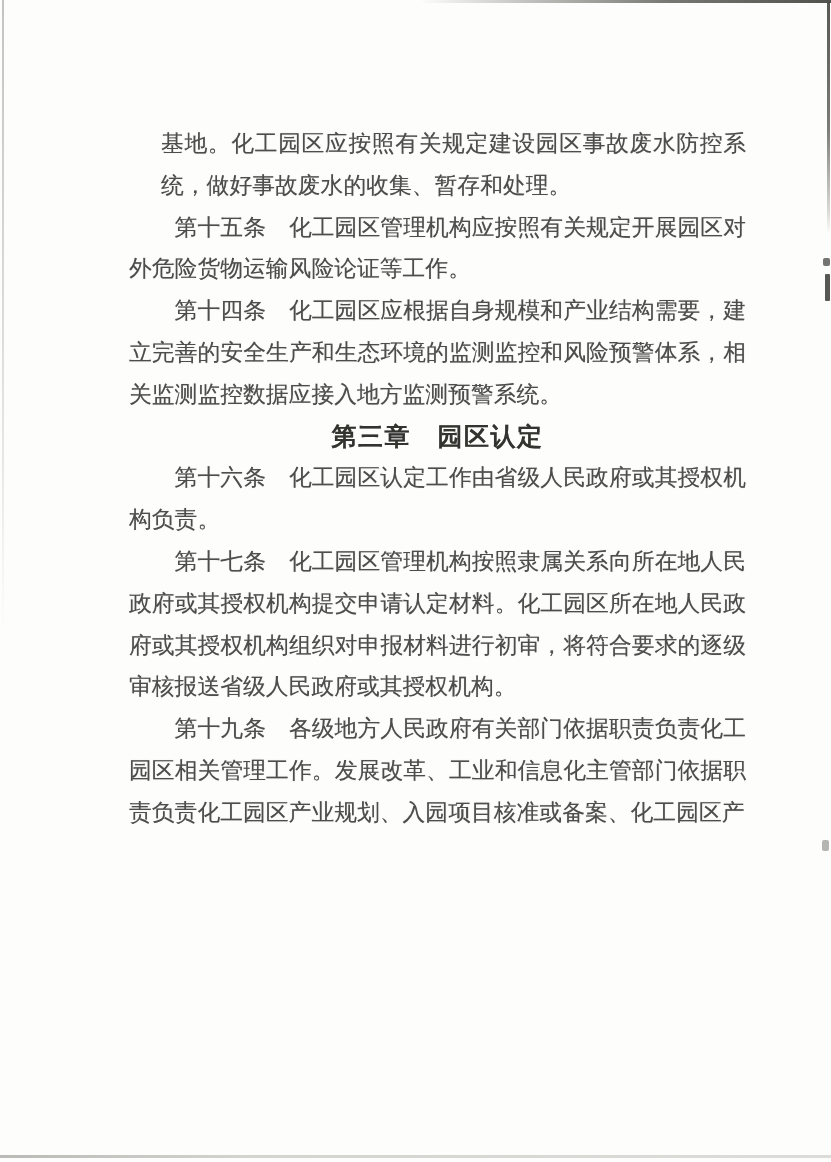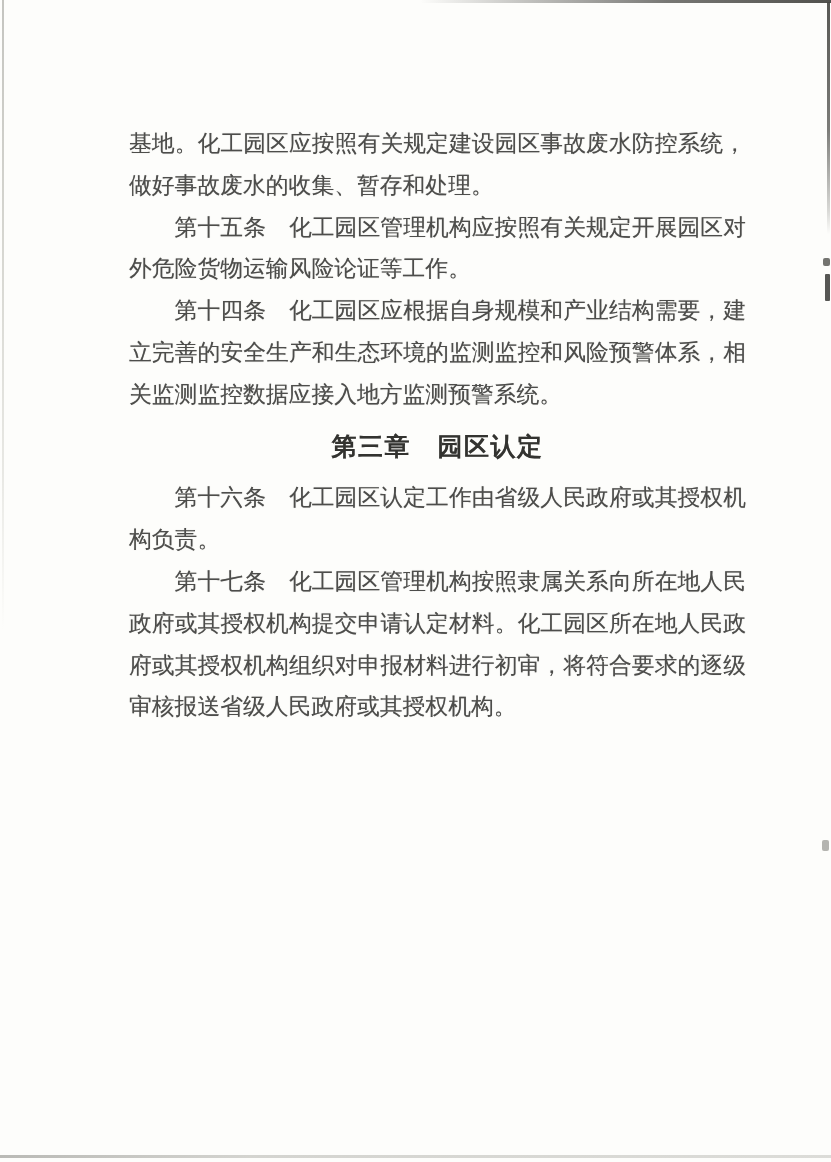--- a/index.html
+++ b/index.html
@@ -21,24 +21,24 @@
     color: var(--body_text, #4d4d4b);
     font-size: 22.8px;
     line-height: 41.8px;
     text-align: justify;
     text-justify: inter-character;
     letter-spacing: 0;
     text-shadow: 0 0 0.7px rgba(90, 90, 86, 0.55);
   }
 
   .para { margin: 0; text-indent: 45.6px; }
-  .para.no-indent { text-indent: 0; }
+  .para.no-indent { text-indent: 0; margin-left: 32px; }
 
   .chapter-heading {
-    margin: 10px;
+    margin: 0;
     text-indent: 0;
     text-align: center;
     font-family: Liberation Serif, serif;
     font-weight: bold;
     font-size: 25px;
     letter-spacing: 1.5px;
     color: var(--heading_text, #333330);
     text-shadow: 0 0 0.6px rgba(60, 60, 56, 0.5);
   }
 
@@ -102,15 +102,16 @@
     <p class="para">第十四条　化工园区应根据自身规模和产业结构需要，建立完善的安全生产和生态环境的监测监控和风险预警体系，相关监测监控数据应接入地方监测预警系统。</p>
 
     <p class="chapter-heading">第三章　园区认定</p>
 
     <p class="para">第十六条　化工园区认定工作由省级人民政府或其授权机构负责。</p>
 
     <p class="para">第十七条　化工园区管理机构按照隶属关系向所在地人民政府或其授权机构提交申请认定材料。化工园区所在地人民政府或其授权机构组织对申报材料进行初审，将符合要求的逐级审核报送省级人民政府或其授权机构。</p>
 
 
 
+    <p class="para">第十九条　各级地方人民政府有关部门依据职责负责化工园区相关管理工作。发展改革、工业和信息化主管部门依据职责负责化工园区产业规划、入园项目核准或备案、化工园区产</p>
 
   </div>
 </div>
 
 </body></html>

